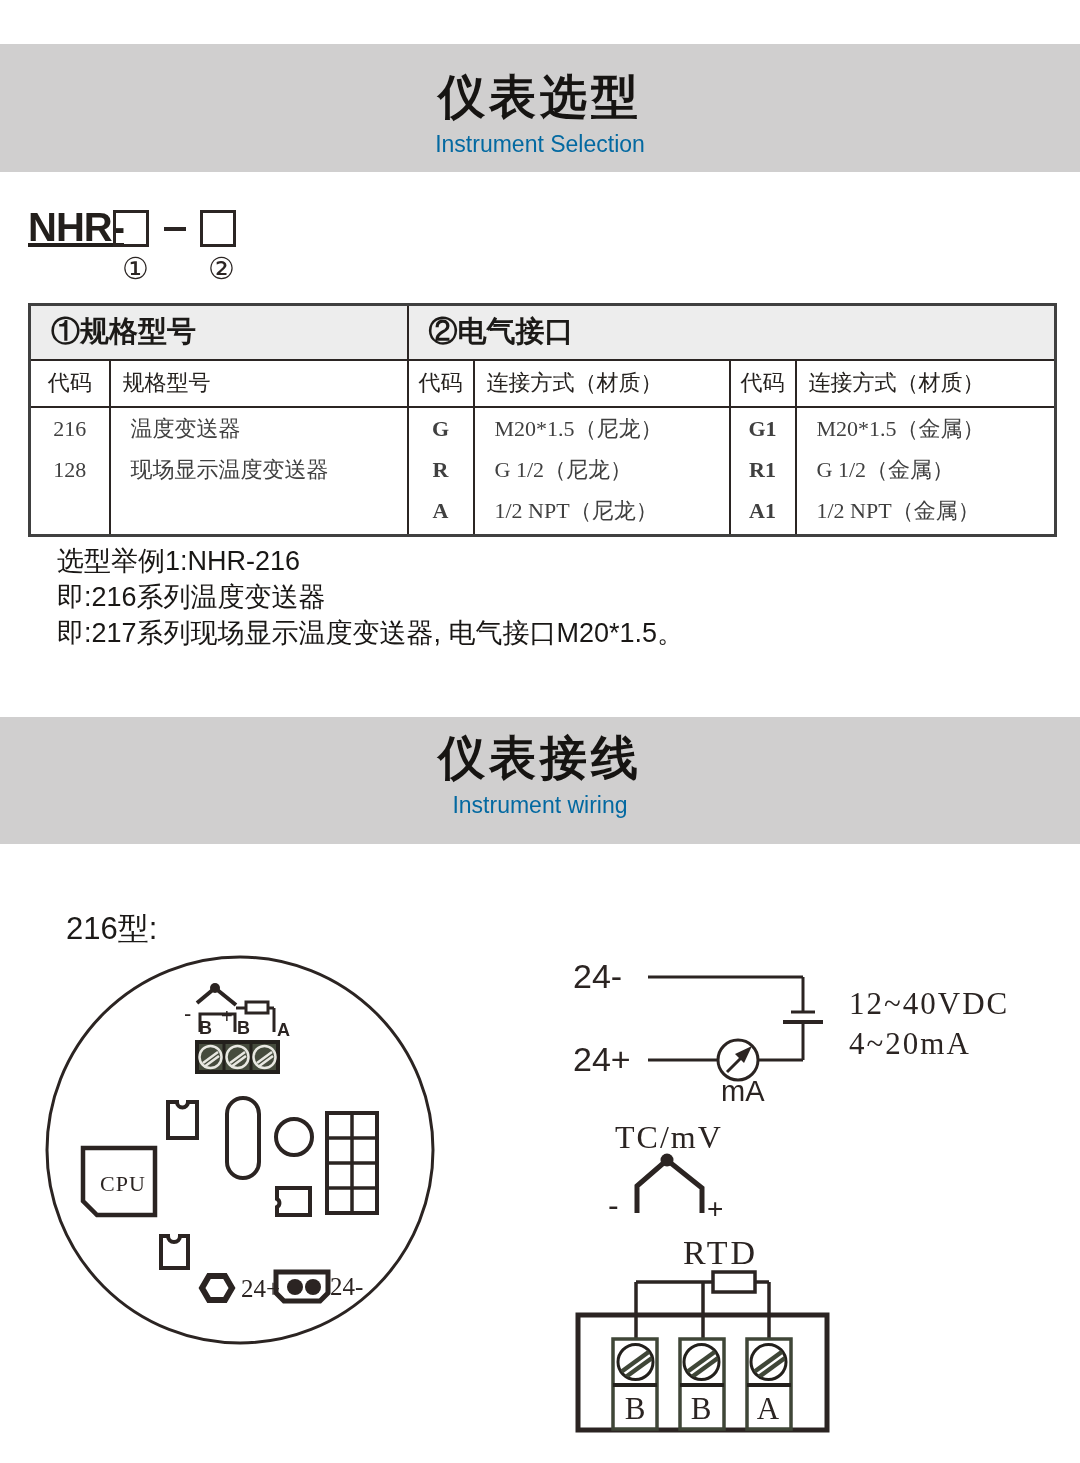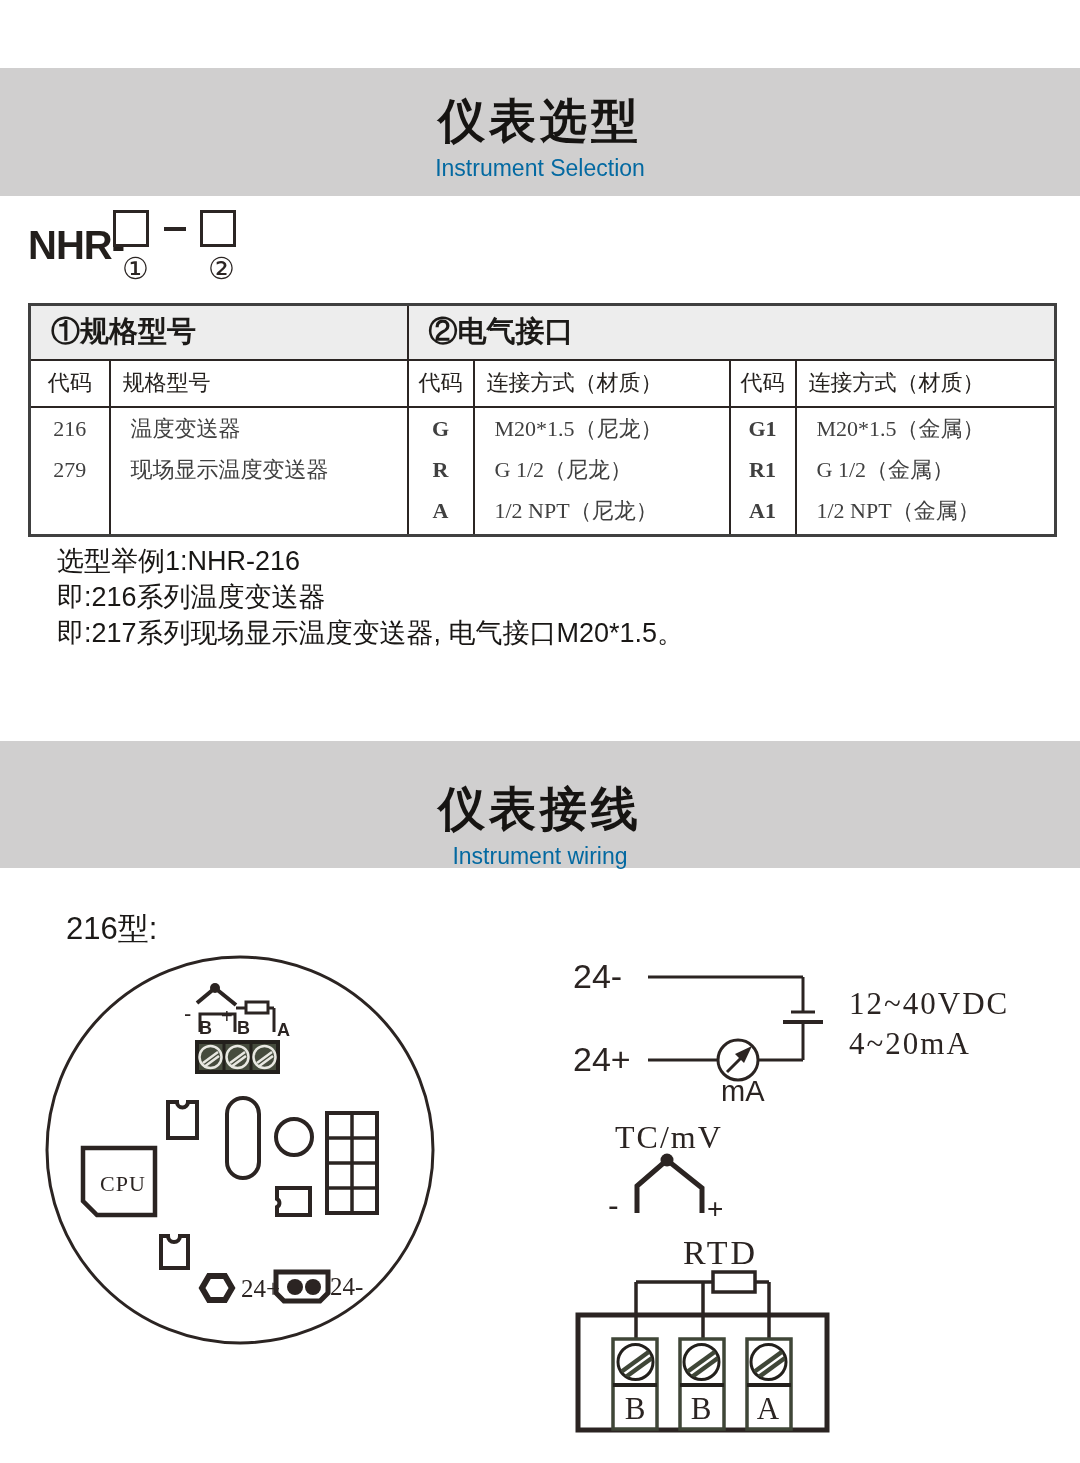--- a/index.html
+++ b/index.html
@@ -1,27 +1,27 @@
 <!DOCTYPE html>
 <html><head>
 <meta charset="utf-8">
 <style>
   html,body{margin:0;padding:0;background:#ffffff;}
   .page{position:relative;width:1080px;height:1463px;background:#ffffff;overflow:hidden;
         font-family:"Liberation Sans",sans-serif;color:#231f1c;}
-  .banner{position:absolute;left:0;width:1080px;background:#d0cfcf;text-align:center;margin-top:24px;}
+  .banner{position:absolute;left:0;width:1080px;background:#d0cfcf;text-align:center;}
   .banner .cn{font-size:47px;font-weight:bold;letter-spacing:4px;color:#161412;}
   .banner .en{font-size:23px;color:#0369a1;margin-top:2px;}
   #banner1{top:44px;height:128px;}
   #banner1 .cn{padding-top:22px;}
   #banner2{top:717px;height:127px;}
-  #banner2 .cn{padding-top:37px;}
+  #banner2 .cn{padding-top:10px;}
 
   .model-code{position:absolute;left:28px;top:203px;}
-  .model-prefix{position:absolute;left:0;top:20px;font-size:40px;font-weight:bold;letter-spacing:-1px;}
+  .model-prefix{position:absolute;left:0;top:2px;font-size:40px;font-weight:bold;letter-spacing:-1px;text-decoration:underline;}
   .slot-box{position:absolute;top:7px;width:36px;height:37px;border:3px solid #2b2523;box-sizing:border-box;}
   #slot1{left:85px;} #slot2{left:172px;}
   .slot-dash{position:absolute;left:136px;top:24px;width:22px;height:4px;background:#2b2523;}
   .slot-num{position:absolute;top:48px;font-size:30px;color:#2b2523;}
   #num1{left:94px;} #num2{left:180px;}
 
   table.sel{position:absolute;left:28px;top:303px;width:1026px;border-collapse:collapse;table-layout:fixed;
             font-family:"Liberation Serif",serif;}
   table.sel th,table.sel td{border:2px solid #2b2523;box-sizing:border-box;padding:0;}
   table.sel tr.group th{height:55px;background:#ededed;font-family:"Liberation Sans",sans-serif;
@@ -82,21 +82,21 @@
         <th>代码</th>
         <th class="l">连接方式（材质）</th>
         <th>代码</th>
         <th class="l">连接方式（材质）</th>
       </tr>
     </thead>
     <tbody>
       <tr>
         <td class="c-code">
           <div class="line">216</div>
-          <div class="line">279</div>
+          <div class="line">128</div>
         </td>
         <td class="c-spec">
           <div class="line">温度变送器</div>
           <div class="line">现场显示温度变送器</div>
         </td>
         <td class="c-code">
           <div class="line bold">G</div>
           <div class="line bold">R</div>
           <div class="line bold">A</div>
         </td>

